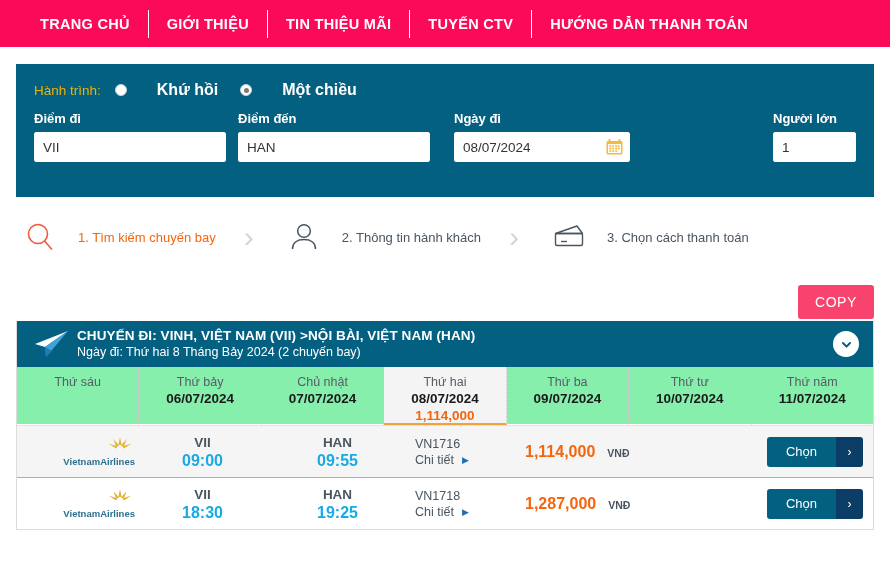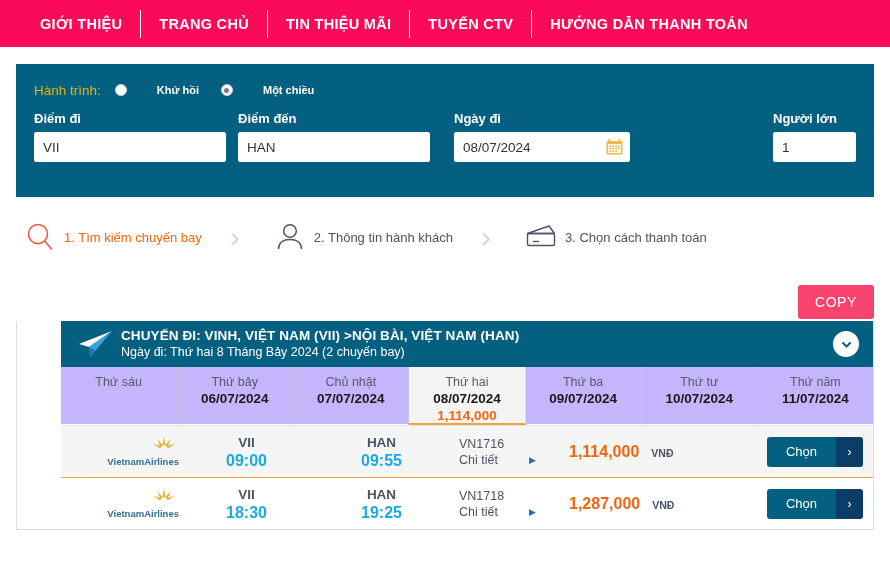--- a/index.html
+++ b/index.html
@@ -48,21 +48,21 @@
   .radio {
     width: 12px; height: 12px; border-radius: 50%;
     background: #ffffff; border: 1px solid #c6d4d9;
     margin-right: 6px; position: relative;
   }
   .radio.checked::after {
     content: ""; position: absolute;
     left: 2.5px; top: 2.5px; width: 5px; height: 5px;
     border-radius: 50%; background: #7b7b7b;
   }
-  .radio-text { color: #ffffff; font-size: 11px; font-weight: bold; padding-left: 24px; }
+  .radio-text { color: #ffffff; font-size: 16px; font-weight: bold; padding-left: 24px; }
 
   .fields { display: flex; margin-top: 10px; position: relative; }
   .field { position: relative; }
   .f-origin { width: 192px; }
   .f-dest   { width: 192px; margin-left: 12px; }
   .f-date   { width: 176px; margin-left: 24px; }
   .f-pax    { width: 83px; position: absolute; right: 0px; }
   .field-label {
     color: #ffffff; font-size: 13px; font-weight: bold;
     margin-bottom: 6px; display: block; white-space: nowrap;
@@ -79,58 +79,58 @@
     width: 17px; height: 16px;
   }
 
   
   .steps {
     display: flex; align-items: center;
     height: 72px; padding: 0 18px; margin-top: 4px;
   }
   .step { display: flex; align-items: center; }
   .step-icon { width: 44px; height: 44px; display: flex; align-items: center; justify-content: center; }
-  .step-text { font-size: 13px; margin-left: 2px; white-space: nowrap; }
+  .step-text { font-size: 13px; margin-left: 16px; white-space: nowrap; }
   .step-1 .step-text { color: #f4650d; }
   .step-2 .step-text, .step-3 .step-text { color: #4a5560; }
   .chevron-sep { color: #d2d6da; font-size: 30px; font-weight: 300; margin: 0 28px; line-height: 1; }
 
   
   .copy-row { height: 40px; position: relative; }
   .copy-btn {
     position: absolute; right: 16px; top: 12px;
     background: #f8436f; color: #ffffff;
     font-size: 14px; letter-spacing: 0.6px;
     border: none; border-radius: 3px;
     padding: 9px 17px; cursor: pointer;
     font-family: "Liberation Sans", sans-serif;
   }
 
   
-  .flight-card { margin: 8px 16px 0 16px; border: 1px solid #dcdcdc; border-top: none; padding-left: 44px; }
+  .flight-card { margin: 8px 16px 0 16px; border: 1px solid #dcdcdc; border-top: none; }
   .flight-banner {
     background: #046080; height: 46px;
     display: flex; align-items: center; padding: 0 14px;
     position: relative;
   }
   .plane-icon { width: 40px; height: 34px; margin-right: 6px; flex: none; }
   .banner-title {
     color: #ffffff; font-size: 13.5px; font-weight: bold;
     letter-spacing: 0.1px; line-height: 16px;
   }
   .banner-sub { color: #ffffff; font-size: 12.5px; line-height: 16px; }
   .collapse-btn {
     position: absolute; right: 14px; top: 50%; transform: translateY(-50%);
     width: 26px; height: 26px; border-radius: 50%;
     background: #ffffff; display: flex; align-items: center; justify-content: center;
     cursor: pointer;
   }
 
   
-  .date-strip { display: flex; background: #c4b5fd; height: 58px; }
+  .date-strip { display: flex; background: #86efac; height: 58px; }
   .date-cell {
     flex: 1; text-align: center;
     border-right: 1px dotted #c9c9c9;
     padding-top: 7px; cursor: pointer;
     border-bottom: 1px solid #ffffff;
   }
   .date-cell:last-child { border-right: none; }
   .date-cell .dow { font-size: 12.5px; color: #555d66; line-height: 16px; }
   .date-cell .dmy { font-size: 13.5px; color: #1a1a1a; font-weight: bold; line-height: 17px; }
   .date-cell .price { font-size: 13.5px; color: #f4650d; font-weight: bold; line-height: 17px; }
@@ -146,21 +146,21 @@
   }
   .flight-row.tinted { background: #f5f5f5; border-top: 1px solid #e4e4e4; }
   .flight-row.row2 { border-top: 1px solid #f0a23c; background: #ffffff; }
   .c-logo { width: 108px; display: flex; flex-direction: column; align-items: flex-end; }
   .logo-name { font-size: 9.5px; color: #2f6f8f; font-weight: bold; margin-top: -1px; }
   .c-dep, .c-arr { width: 135px; text-align: center; }
   .c-dep .code, .c-arr .code { font-size: 13.5px; color: #4a5560; font-weight: bold; line-height: 17px; }
   .c-dep .time, .c-arr .time { font-size: 16px; color: #18aae4; font-weight: bold; line-height: 19px; }
   .c-flight { width: 110px; padding-left: 10px; }
   .fl-no { font-size: 12.5px; color: #4a5560; line-height: 16px; }
-  .fl-detail { font-size: 12.5px; color: #4a5560; line-height: 16px; display: flex; align-items: flex-end; cursor: pointer; gap: 23px; }
+  .fl-detail { font-size: 12.5px; color: #4a5560; line-height: 16px; display: flex; align-items: flex-end; cursor: pointer; }
   .fl-detail .tri { color: #1f6fb2; font-size: 9px; margin-left: 8px; }
   .c-price { flex: 1; display: flex; align-items: baseline; padding-left: 10px; }
   .price-val { font-size: 16px; color: #f4650d; font-weight: bold; }
   .price-cur { font-size: 10.5px; color: #4a5560; font-weight: bold; margin-left: 12px; }
   .c-select { width: 96px; }
   .select-btn {
     display: flex; height: 30px; border-radius: 3px; overflow: hidden;
     cursor: pointer; width: 96px;
   }
   .select-main {
@@ -169,22 +169,22 @@
   }
   .select-arrow {
     width: 27px; background: #0b3d66; color: #ffffff;
     font-size: 12px; display: flex; align-items: center; justify-content: center;
   }
 </style>
 </head>
 <body>
 
 <div class="topnav">
+  <div class="nav-item">TRANG CHỦ</div>
   <div class="nav-item">GIỚI THIỆU</div>
-  <div class="nav-item">TRANG CHỦ</div>
   <div class="nav-item">TIN THIỆU MÃI</div>
   <div class="nav-item">TUYẾN CTV</div>
   <div class="nav-item">HƯỚNG DẪN THANH TOÁN</div>
 </div>
 
 <div class="search-panel">
   <div class="trip-row">
     <span class="trip-label">Hành trình:</span>
     <label class="radio-opt">
       <span class="radio"></span>

